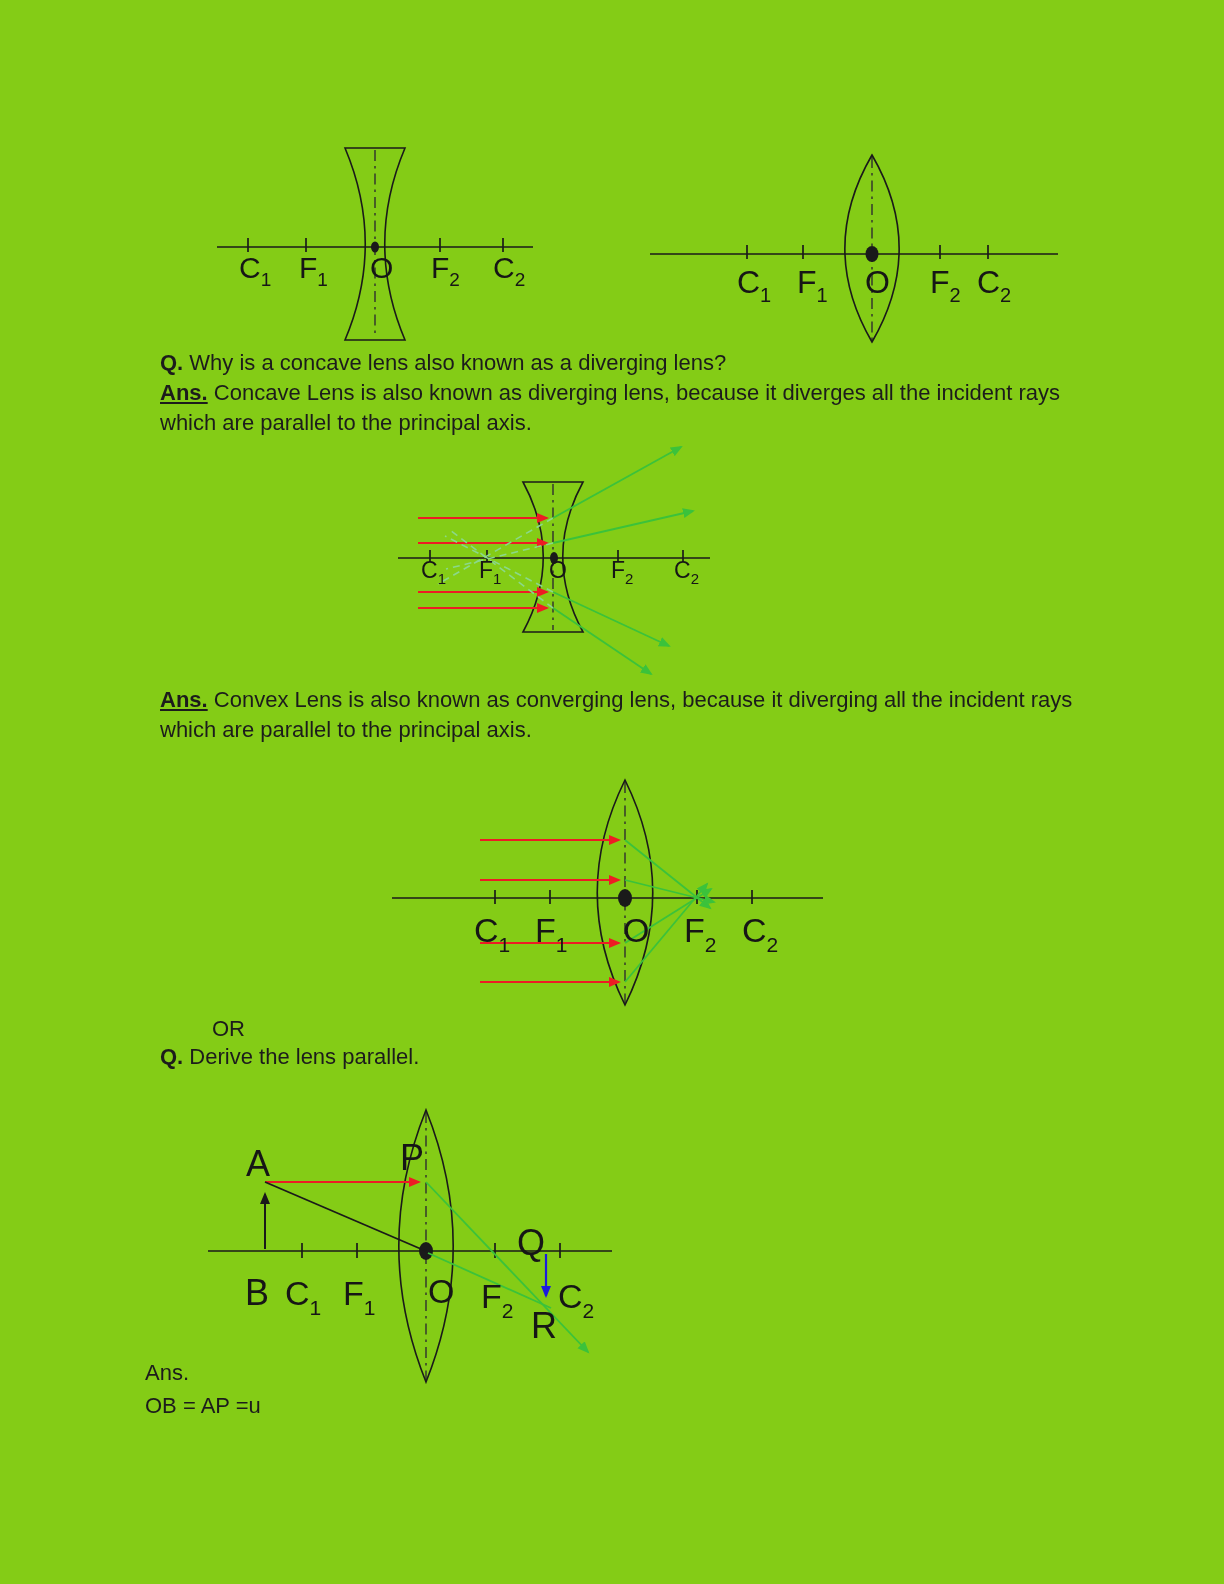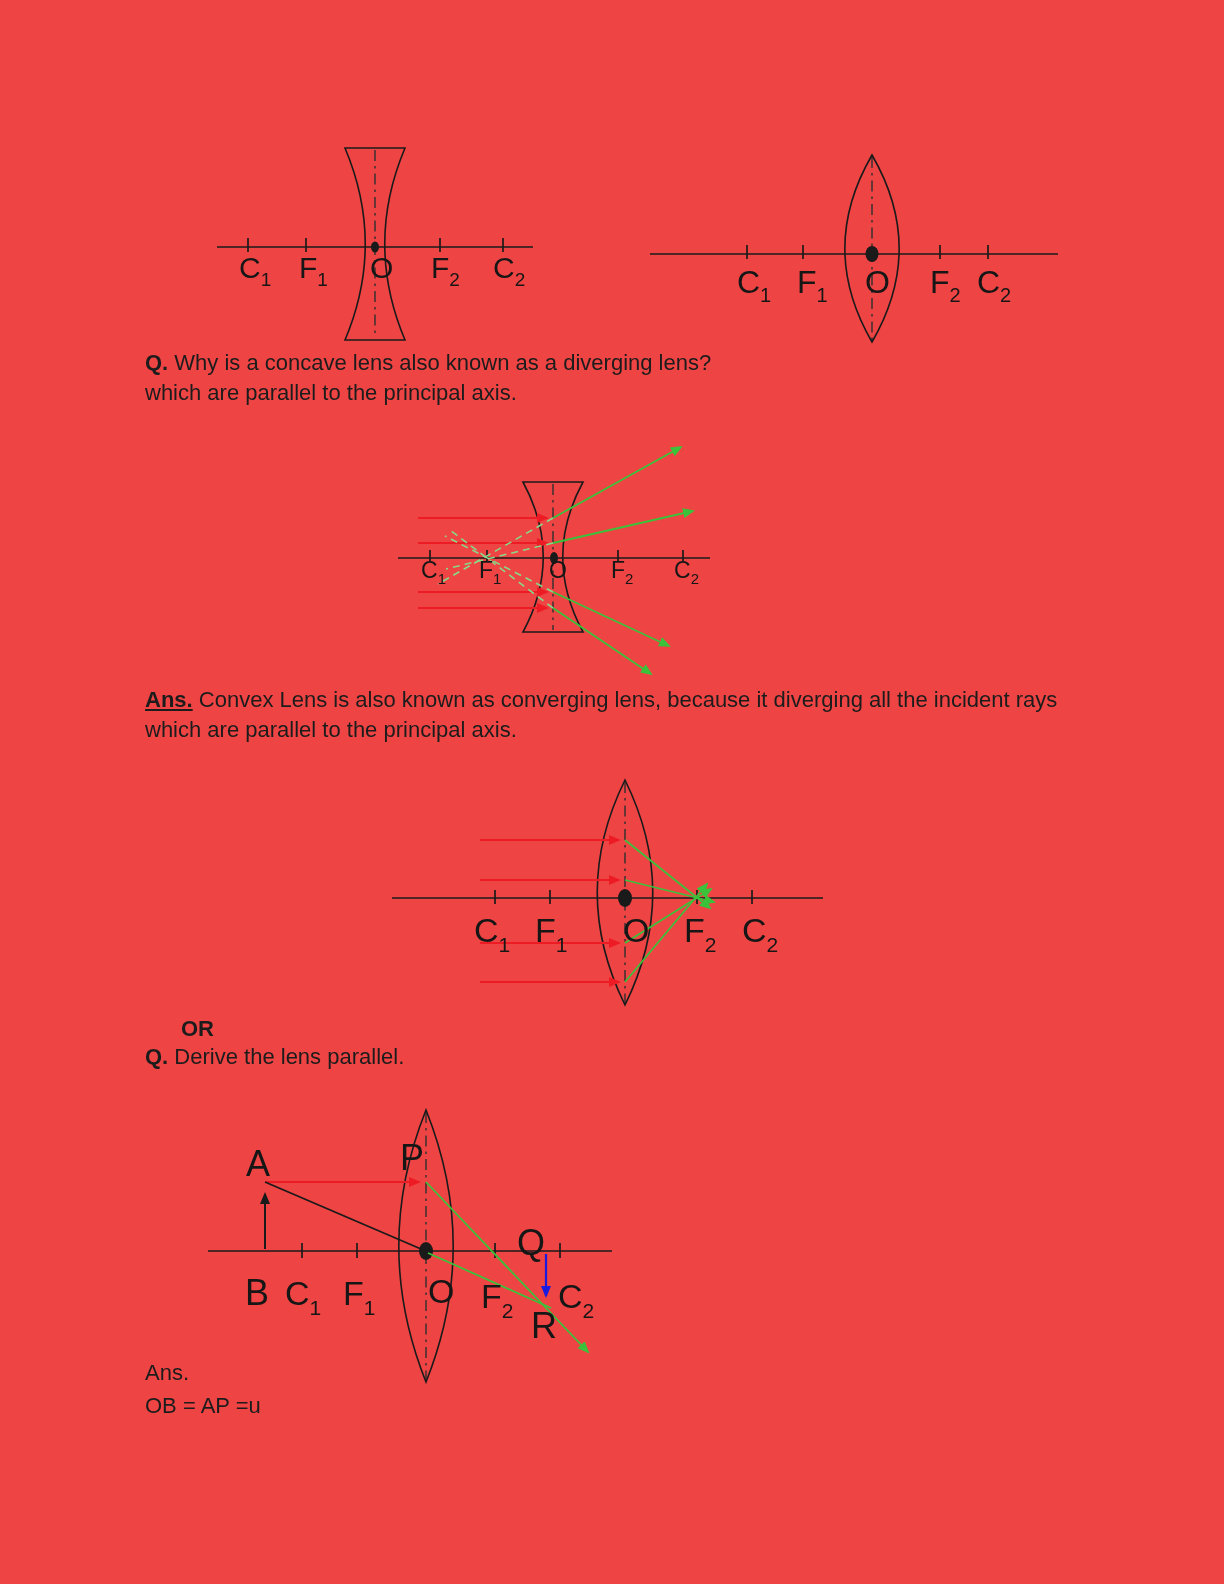--- a/index.html
+++ b/index.html
@@ -1,24 +1,24 @@
 <!DOCTYPE html>
 <html style="--ray_red: #ed1c24; --ray_green: #3bc23b; --ray_green_dash: #8ad88a; --ray_blue: #1b1be0; --ink: #1a1a1a;"><head>
 <meta charset="utf-8">
 <style>
   html,body{margin:0;padding:0;background:#fff;}
   .page{
-    position:relative;width:1224px;height:1584px;background:#ef4444;
+    position:relative;width:1224px;height:1584px;background:#84cc16;
     font-family:"Liberation Sans", sans-serif;color:#1c1c1c;overflow:hidden;
   }
   .abs{position:absolute;}
-  .para{position:absolute;left:145px;font-size:22px;line-height:30px;white-space:nowrap;}
+  .para{position:absolute;left:160px;font-size:22px;line-height:30px;white-space:nowrap;}
   .para .qlbl{font-weight:bold;}
   .para .anslbl{font-weight:bold;text-decoration:underline;}
-  .orline{font-weight:bold;margin-left:36px;}
+  .orline{font-weight:normal;margin-left:52px;}
   .p3{line-height:28px;}
   .ansblock{position:absolute;left:145px;font-size:22px;line-height:28px;white-space:nowrap;}
 
   
   svg{overflow:visible;}
   .axis,.tick,.lens,.objline,.blackray{stroke:var(--ink);fill:none;}
   .axis{stroke-width:1.7;}
   .tick{stroke-width:1.7;}
   .lens{stroke-width:1.6;}
   .centerline{stroke:#2f2f2f;stroke-width:1.4;fill:none;stroke-dasharray:11 5 2.5 5;}
@@ -72,20 +72,21 @@
     <ellipse class="dot" cx="872" cy="254" rx="6.5" ry="8"></ellipse>
     <text class="dlabel fs32" x="737" y="293"><tspan>C</tspan><tspan class="sub" dy="9">1</tspan></text>
     <text class="dlabel fs32" x="797" y="293"><tspan>F</tspan><tspan class="sub" dy="9">1</tspan></text>
     <text class="dlabel fs32" x="865" y="293"><tspan>O</tspan></text>
     <text class="dlabel fs32" x="930" y="293"><tspan>F</tspan><tspan class="sub" dy="9">2</tspan></text>
     <text class="dlabel fs32" x="977" y="293"><tspan>C</tspan><tspan class="sub" dy="9">2</tspan></text>
   </svg>
 
   <div class="para" style="top:348px">
     <div><span class="qlbl">Q.</span> <span>Why is a concave lens also known as a diverging lens?</span></div>
+    <div><span class="anslbl">Ans.</span> <span>Concave Lens is also known as diverging lens, because it diverges all the incident rays</span></div>
     <div><span>which are parallel to the principal axis.</span></div>
   </div>
 
   <svg class="abs" style="left:390px;top:425px;width:330px;height:265px" viewBox="390 425 330 265">
     <defs>
       <marker id="aR3" markerUnits="userSpaceOnUse" markerWidth="13" markerHeight="11" refX="10" refY="5" orient="auto">
           <path class="mk-red" d="M0,0 L12,5 L0,10 Z"></path>
         </marker>
       <marker id="aG3" markerUnits="userSpaceOnUse" markerWidth="13" markerHeight="11" refX="10" refY="5" orient="auto">
           <path class="mk-green" d="M0,0 L12,5 L0,10 Z"></path>

